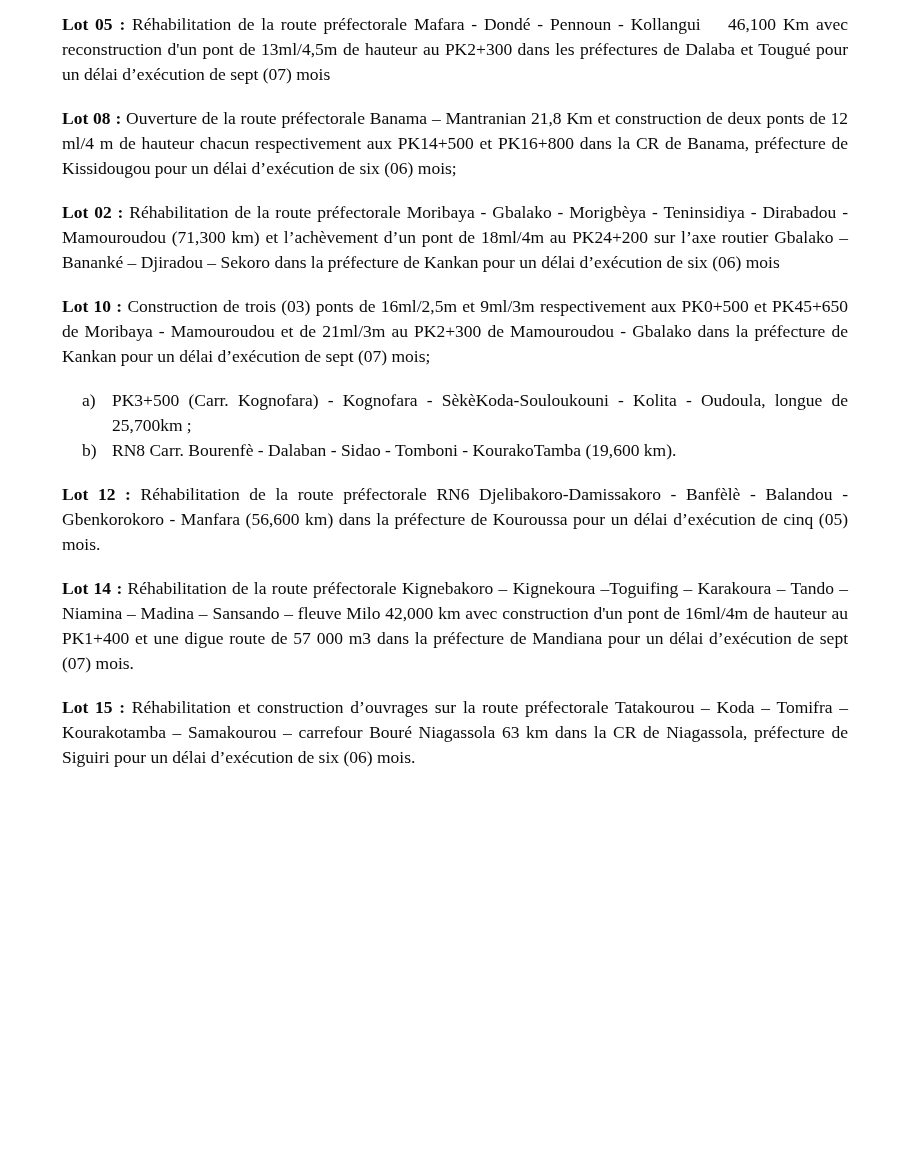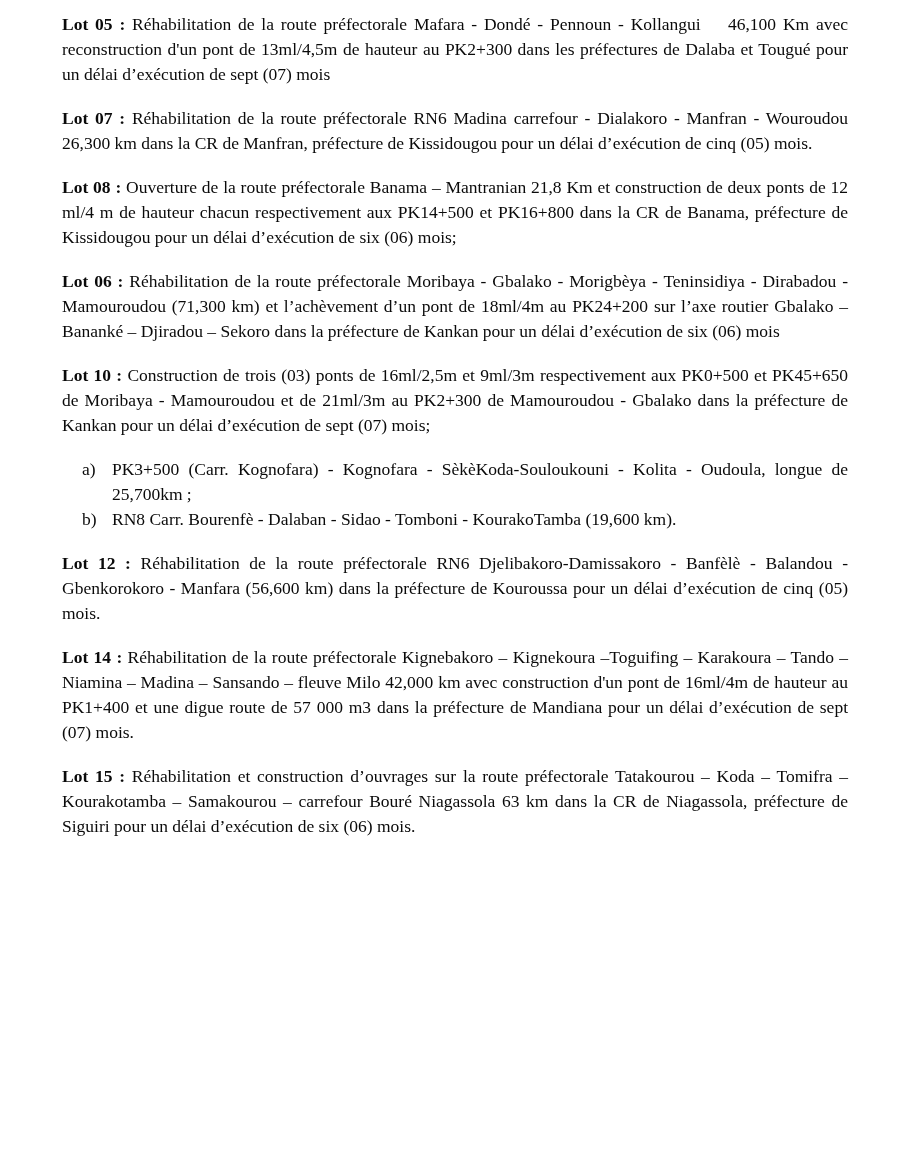--- a/index.html
+++ b/index.html
@@ -47,25 +47,24 @@
   }
 </style>
 </head>
 <body>
 
 <div class="page">
 
   <p class="lot"><b class="lot-label">Lot 05 :</b> <span>Réhabilitation de la route préfectorale Mafara - Dondé - Pennoun - Kollangui &nbsp;&nbsp;&nbsp;46,100 Km avec reconstruction d'un pont de 13ml/4,5m de hauteur au PK2+300 dans les préfectures de Dalaba et Tougué pour un délai d’exécution de sept (07) mois</span></p>
 
 
-  <p class="lot"><b class="lot-label">Lot 07 :</b> <span>Réhabilitation de la route préfectorale RN6 Madina carrefour - Dialakoro - Manfran - Wouroudou 26,300 km dans la CR de Manfran, préfecture de Kissidougou pour un délai d’exécution de cinq (05) mois.</span></p>
 
   <p class="lot"><b class="lot-label">Lot 08 :</b> <span>Ouverture de la route préfectorale Banama – Mantranian 21,8 Km et construction de deux ponts de 12 ml/4 m de hauteur chacun respectivement aux PK14+500 et PK16+800 dans la CR de Banama, préfecture de Kissidougou pour un délai d’exécution de six (06) mois;</span></p>
 
-  <p class="lot"><b class="lot-label">Lot 06 :</b> <span>Réhabilitation de la route préfectorale Moribaya - Gbalako - Morigbèya - Teninsidiya - Dirabadou - Mamouroudou (71,300 km) et l’achèvement d’un pont de 18ml/4m au PK24+200 sur l’axe routier Gbalako – Bananké – Djiradou – Sekoro dans la préfecture de Kankan pour un délai d’exécution de six (06) mois</span></p>
+  <p class="lot"><b class="lot-label">Lot 02 :</b> <span>Réhabilitation de la route préfectorale Moribaya - Gbalako - Morigbèya - Teninsidiya - Dirabadou - Mamouroudou (71,300 km) et l’achèvement d’un pont de 18ml/4m au PK24+200 sur l’axe routier Gbalako – Bananké – Djiradou – Sekoro dans la préfecture de Kankan pour un délai d’exécution de six (06) mois</span></p>
 
   <p class="lot"><b class="lot-label">Lot 10 :</b> <span>Construction de trois (03) ponts de 16ml/2,5m et 9ml/3m respectivement aux PK0+500 et PK45+650 de Moribaya - Mamouroudou et de 21ml/3m au PK2+300 de Mamouroudou - Gbalako dans la préfecture de Kankan pour un délai d’exécution de sept (07) mois;</span></p>
 
 
   <div class="lot-list">
     <div class="li">
       <span class="li-marker">a)</span>
       <span class="li-text">PK3+500 (Carr. Kognofara) - Kognofara - SèkèKoda-Souloukouni - Kolita - Oudoula, longue de 25,700km ;</span>
     </div>
     <div class="li">

